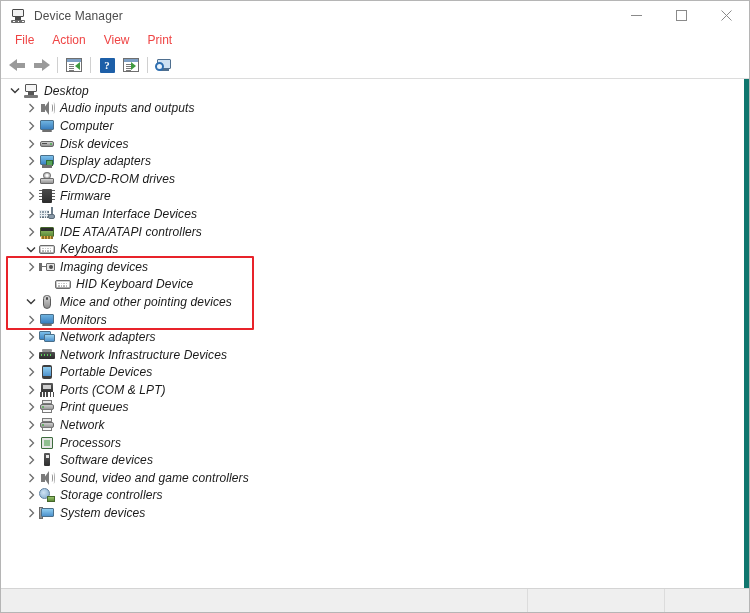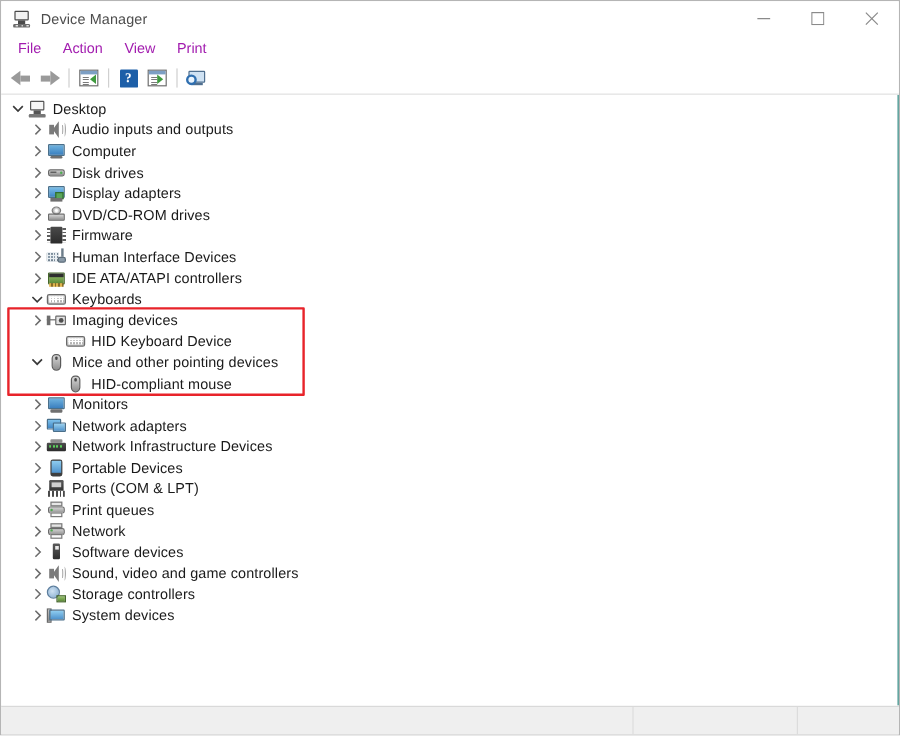--- a/index.html
+++ b/index.html
@@ -96,21 +96,21 @@
   .menubar {
     height: 22px;
     min-height: 22px;
     display: flex;
     align-items: center;
     padding-left: 5px;
     background: #ffffff;
   }
   .menu-item {
     font-size: 12px;
-    color: #a21caf;
+    color: #ef4444;
     padding: 2px 9px 3px 9px;
     line-height: 15px;
     border-radius: 1px;
   }
 
   
   .toolbar {
     height: 26px;
     min-height: 26px;
     background: #ffffff;
@@ -235,22 +235,23 @@
   .content {
     flex: 1 1 auto;
     display: flex;
     position: relative;
     background: #ffffff;
     overflow: hidden;
   }
   .treepane {
     position: relative;
     flex: 1 1 auto;
-    border-right: 1px solid #0f766e;
+    border-right: 5px solid #0f766e;
     overflow: hidden;
+    font-style: italic;
   }
   .tree {
     position: absolute;
     left: 0; top: 3px; right: 0;
     padding-left: 6px;
   }
   .row {
     height: 17.6px;
     display: flex;
     align-items: center;
@@ -540,21 +541,21 @@
             <div class="twisty">
               <svg width="7" height="10" viewBox="0 0 7 10">
                 <polyline points="1.5,1 5.5,5 1.5,9" fill="none" stroke="#6d6d6d" stroke-width="1.3"></polyline>
               </svg>
             </div>
             <div class="ico i-disk">
               <div class="d"></div>
               <div class="l"></div>
               <div class="p"></div>
             </div>
-            <div class="lbl">Disk drives</div>
+            <div class="lbl">Disk devices</div>
           </div>
           <div class="row d1">
             <div class="twisty">
               <svg width="7" height="10" viewBox="0 0 7 10">
                 <polyline points="1.5,1 5.5,5 1.5,9" fill="none" stroke="#6d6d6d" stroke-width="1.3"></polyline>
               </svg>
             </div>
             <div class="ico i-display">
               <div class="m"></div>
               <div class="chip"></div>
@@ -654,28 +655,20 @@
               <svg width="10" height="7" viewBox="0 0 10 7">
                 <polyline points="1,1.5 5,5.5 9,1.5" fill="none" stroke="#3a3a3a" stroke-width="1.4"></polyline>
               </svg>
             </div>
             <div class="ico i-mouse">
               <div class="body"></div>
               <div class="wheel"></div>
             </div>
             <div class="lbl">Mice and other pointing devices</div>
           </div>
-          <div class="row d2">
-            <div class="twisty"></div>
-            <div class="ico i-mouse">
-              <div class="body"></div>
-              <div class="wheel"></div>
-            </div>
-            <div class="lbl">HID-compliant mouse</div>
-          </div>
           <div class="row d1">
             <div class="twisty">
               <svg width="7" height="10" viewBox="0 0 7 10">
                 <polyline points="1.5,1 5.5,5 1.5,9" fill="none" stroke="#6d6d6d" stroke-width="1.3"></polyline>
               </svg>
             </div>
             <div class="ico i-monitor">
               <div class="m"></div>
               <div class="b"></div>
             </div>
@@ -758,20 +751,32 @@
               <div class="out"></div>
             </div>
             <div class="lbl">Network</div>
           </div>
           <div class="row d1">
             <div class="twisty">
               <svg width="7" height="10" viewBox="0 0 7 10">
                 <polyline points="1.5,1 5.5,5 1.5,9" fill="none" stroke="#6d6d6d" stroke-width="1.3"></polyline>
               </svg>
             </div>
+            <div class="ico i-proc">
+              <div class="chip"></div>
+              <div class="core"></div>
+            </div>
+            <div class="lbl">Processors</div>
+          </div>
+          <div class="row d1">
+            <div class="twisty">
+              <svg width="7" height="10" viewBox="0 0 7 10">
+                <polyline points="1.5,1 5.5,5 1.5,9" fill="none" stroke="#6d6d6d" stroke-width="1.3"></polyline>
+              </svg>
+            </div>
             <div class="ico i-soft">
               <div class="b"></div>
               <div class="w"></div>
             </div>
             <div class="lbl">Software devices</div>
           </div>
           <div class="row d1">
             <div class="twisty">
               <svg width="7" height="10" viewBox="0 0 7 10">
                 <polyline points="1.5,1 5.5,5 1.5,9" fill="none" stroke="#6d6d6d" stroke-width="1.3"></polyline>

